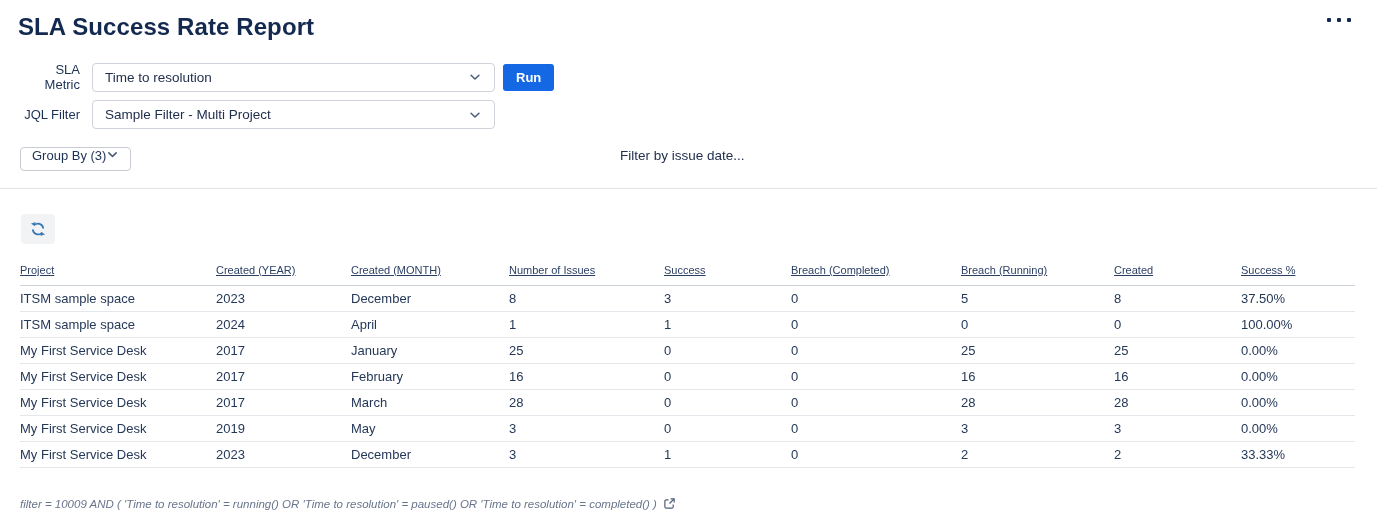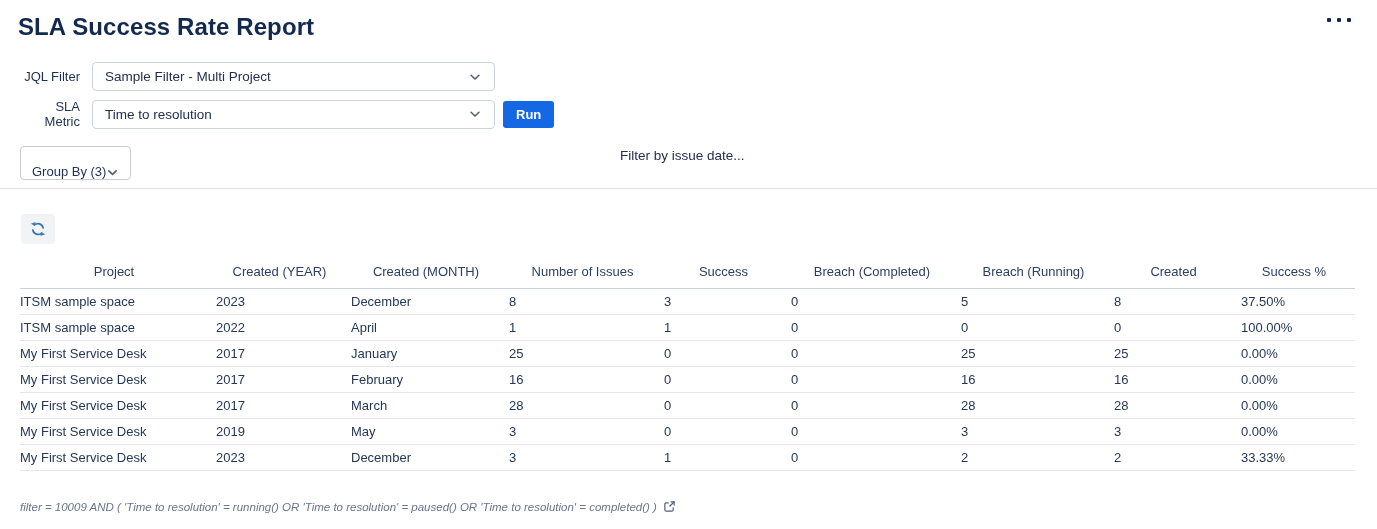--- a/index.html
+++ b/index.html
@@ -34,21 +34,21 @@
   .select-box .chev { display: flex; align-items: center; }
   .run-btn {
     margin-left: 8px; height: 27px; padding: 0 13px; border: none; border-radius: 3px;
     background: #1568e3; color: #ffffff; font-size: 13px; font-weight: 700;
     font-family: "Liberation Sans", sans-serif; cursor: pointer;
   }
 
   
   .toolbar { position: relative; margin: 17px 0 0 20px; height: 29px; }
   .group-by-btn {
-    display: inline-flex; align-items: flex-end; gap: 0; height: 34px; padding: 0 11px;
+    display: inline-flex; align-items: flex-start; gap: 0; height: 24px; padding: 0 11px;
     background: #fff; border: 1px solid #c8ccd2; border-radius: 4px;
     font-size: 13px; color: #1c3154; font-family: "Liberation Sans", sans-serif; cursor: pointer;
   }
   .date-filter-input {
     position: absolute; left: 600px; top: 2px; width: 280px; border: none; outline: none;
     background: transparent; font-size: 13.5px; color: #4d7c0f;
     font-family: "Liberation Sans", sans-serif;
   }
   .date-filter-input::placeholder { color: #22304f; opacity: 1; }
 
@@ -59,23 +59,24 @@
     margin: 25px 0 0 21px; width: 34px; height: 30px; border: none; border-radius: 4px;
     background: #f2f3f5; display: flex; align-items: center; justify-content: center; cursor: pointer;
   }
 
   
   .report-table {
     width: 1335px; margin: 16px 22px 0 20px;
     border-collapse: collapse; table-layout: fixed;
   }
   .report-table th {
-    text-align: center; font-weight: 400; font-size: 13px; color: #2b3f63;
+    text-align: left; font-weight: 400; font-size: 11px; color: #2b3f63;
     padding: 4px 8px 9px 0; border-bottom: 1px solid #ccd2da; white-space: nowrap;
     overflow: hidden;
+    text-decoration: underline;
   }
   .report-table td {
     font-size: 13px; color: #253858; padding: 5px 8px 5px 0; height: 25px;
     border-bottom: 1px solid #e4e7eb; white-space: nowrap; overflow: hidden;
   }
   .report-table th:nth-child(1), .report-table td:nth-child(1) { width: 196px; }
   .report-table th:nth-child(2), .report-table td:nth-child(2) { width: 135px; }
   .report-table th:nth-child(3), .report-table td:nth-child(3) { width: 158px; margin-top: 12px; }
   .report-table th:nth-child(4), .report-table td:nth-child(4) { width: 155px; }
   .report-table th:nth-child(5), .report-table td:nth-child(5) { width: 127px; }
@@ -99,43 +100,43 @@
   <button class="more-btn">
     <span style="display:flex;gap:6px;">
       <span class="dot"></span>
         <span class="dot"></span>
         <span class="dot"></span>
     </span>
   </button>
 </div>
 
 <div class="filter-form">
-  <div class="filter-row">
-    <span class="filter-label">JQL Filter</span>
-    <div class="select-box">
-      <span>Sample Filter - Multi Project</span>
-      <span class="chev">
-        <svg width="14" height="14" viewBox="0 0 16 16">
-            <path d="M3.5 6l4.5 4.3L12.5 6" fill="none" stroke="#505f79" stroke-width="1.8" stroke-linecap="round" stroke-linejoin="round"></path>
-          </svg>
-      </span>
-    </div>
-  </div>
   <div class="filter-row">
     <span class="filter-label">SLA Metric</span>
     <div class="select-box">
       <span>Time to resolution</span>
       <span class="chev">
         <svg width="14" height="14" viewBox="0 0 16 16">
             <path d="M3.5 6l4.5 4.3L12.5 6" fill="none" stroke="#505f79" stroke-width="1.8" stroke-linecap="round" stroke-linejoin="round"></path>
           </svg>
       </span>
     </div>
     <button class="run-btn">Run</button>
   </div>
+  <div class="filter-row">
+    <span class="filter-label">JQL Filter</span>
+    <div class="select-box">
+      <span>Sample Filter - Multi Project</span>
+      <span class="chev">
+        <svg width="14" height="14" viewBox="0 0 16 16">
+            <path d="M3.5 6l4.5 4.3L12.5 6" fill="none" stroke="#505f79" stroke-width="1.8" stroke-linecap="round" stroke-linejoin="round"></path>
+          </svg>
+      </span>
+    </div>
+  </div>
 </div>
 
 <div class="toolbar">
   <button class="group-by-btn">
     <span>Group By (3)</span>
     <span style="display:flex;align-items:center;">
       <svg width="13" height="13" viewBox="0 0 16 16">
           <path d="M3.5 6l4.5 4.3L12.5 6" fill="none" stroke="#505f79" stroke-width="2" stroke-linecap="round" stroke-linejoin="round"></path>
         </svg>
     </span>
@@ -179,21 +180,21 @@
         <td>December</td>
         <td>8</td>
         <td>3</td>
         <td>0</td>
         <td>5</td>
         <td>8</td>
         <td>37.50%</td>
       </tr>
       <tr>
         <td>ITSM sample space</td>
-        <td>2022</td>
+        <td>2024</td>
         <td>April</td>
         <td>1</td>
         <td>1</td>
         <td>0</td>
         <td>0</td>
         <td>0</td>
         <td>100.00%</td>
       </tr>
       <tr>
         <td>My First Service Desk</td>

